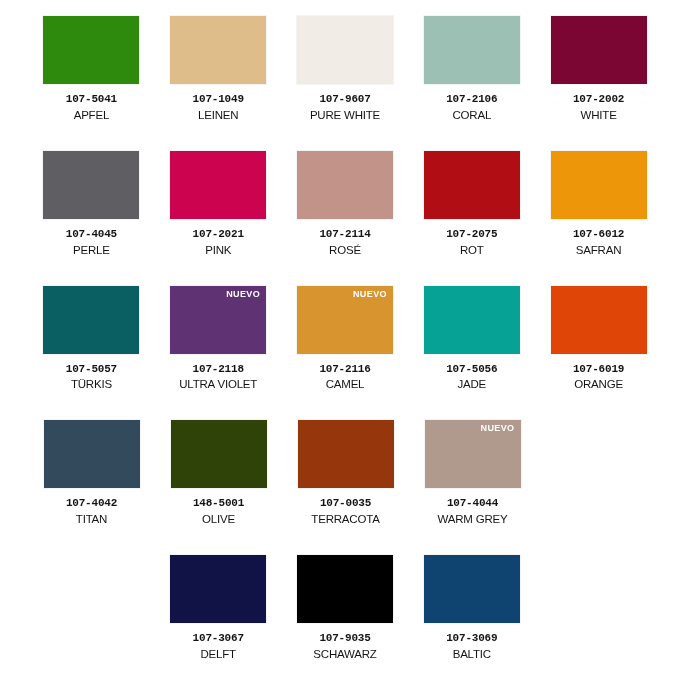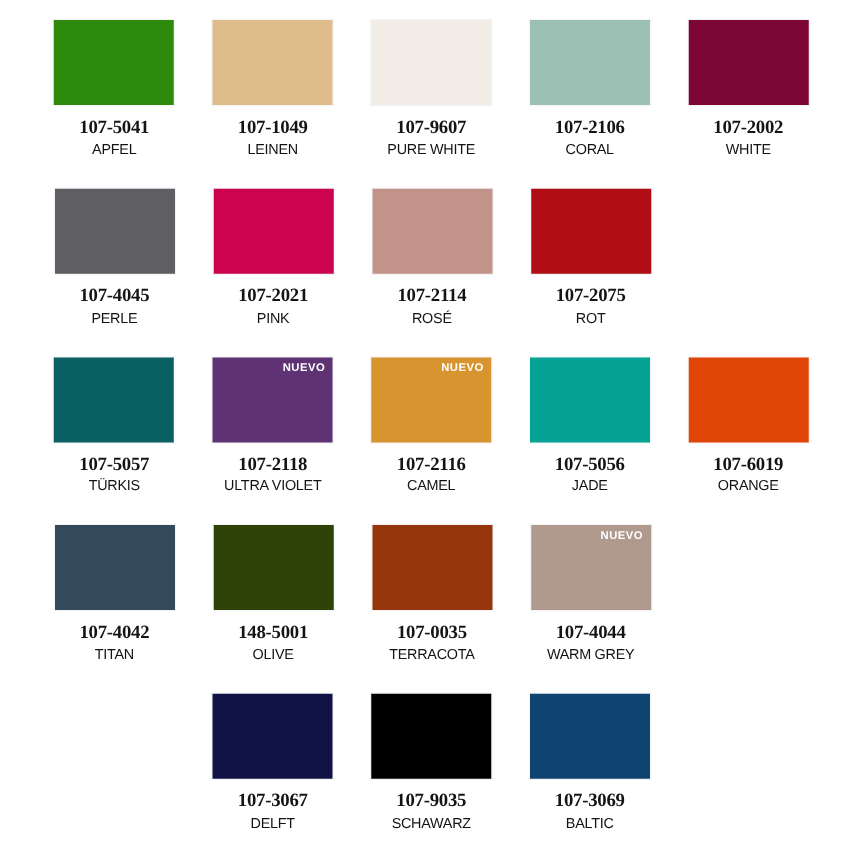--- a/index.html
+++ b/index.html
@@ -55,27 +55,27 @@
     right: 6px;
     color: #ffffff;
     font-size: 9px;
     font-weight: bold;
     letter-spacing: 0.4px;
     font-family: "Liberation Sans", sans-serif;
     line-height: 1;
   }
   .swatch-code {
     margin-top: 9px;
-    font-size: 15px;
+    font-size: 11px;
     font-weight: bold;
     letter-spacing: -0.2px;
     text-align: center;
     line-height: 1.25;
     color: #141414;
-    font-family: Liberation Serif, serif;
+    font-family: Liberation Mono, monospace;
   }
   .swatch-name {
     margin-top: 1px;
     font-size: 11.5px;
     font-weight: normal;
     letter-spacing: -0.2px;
     text-align: center;
     line-height: 1.25;
     color: #141414;
     font-family: "Liberation Sans", sans-serif;
@@ -127,20 +127,25 @@
       <div class="swatch-cell">
         <div class="swatch-chip" title="ROSÉ" style="background-color: rgb(194, 148, 137);"></div>
         <div class="swatch-code">107-2114</div>
         <div class="swatch-name">ROSÉ</div>
       </div>
       <div class="swatch-cell">
         <div class="swatch-chip" title="ROT" style="background-color: rgb(176, 13, 21);"></div>
         <div class="swatch-code">107-2075</div>
         <div class="swatch-name">ROT</div>
       </div>
+      <div class="swatch-cell">
+        <div class="swatch-chip" title="SAFRAN" style="background-color: rgb(238, 150, 9);"></div>
+        <div class="swatch-code">107-6012</div>
+        <div class="swatch-name">SAFRAN</div>
+      </div>
     </div>
     <div class="swatch-row">
       <div class="swatch-cell">
         <div class="swatch-chip" title="TÜRKIS" style="background-color: rgb(10, 95, 99);"></div>
         <div class="swatch-code">107-5057</div>
         <div class="swatch-name">TÜRKIS</div>
       </div>
       <div class="swatch-cell">
         <div class="swatch-chip" title="ULTRA VIOLET" style="background-color: rgb(94, 50, 115);">
           <span class="swatch-badge">NUEVO</span>

